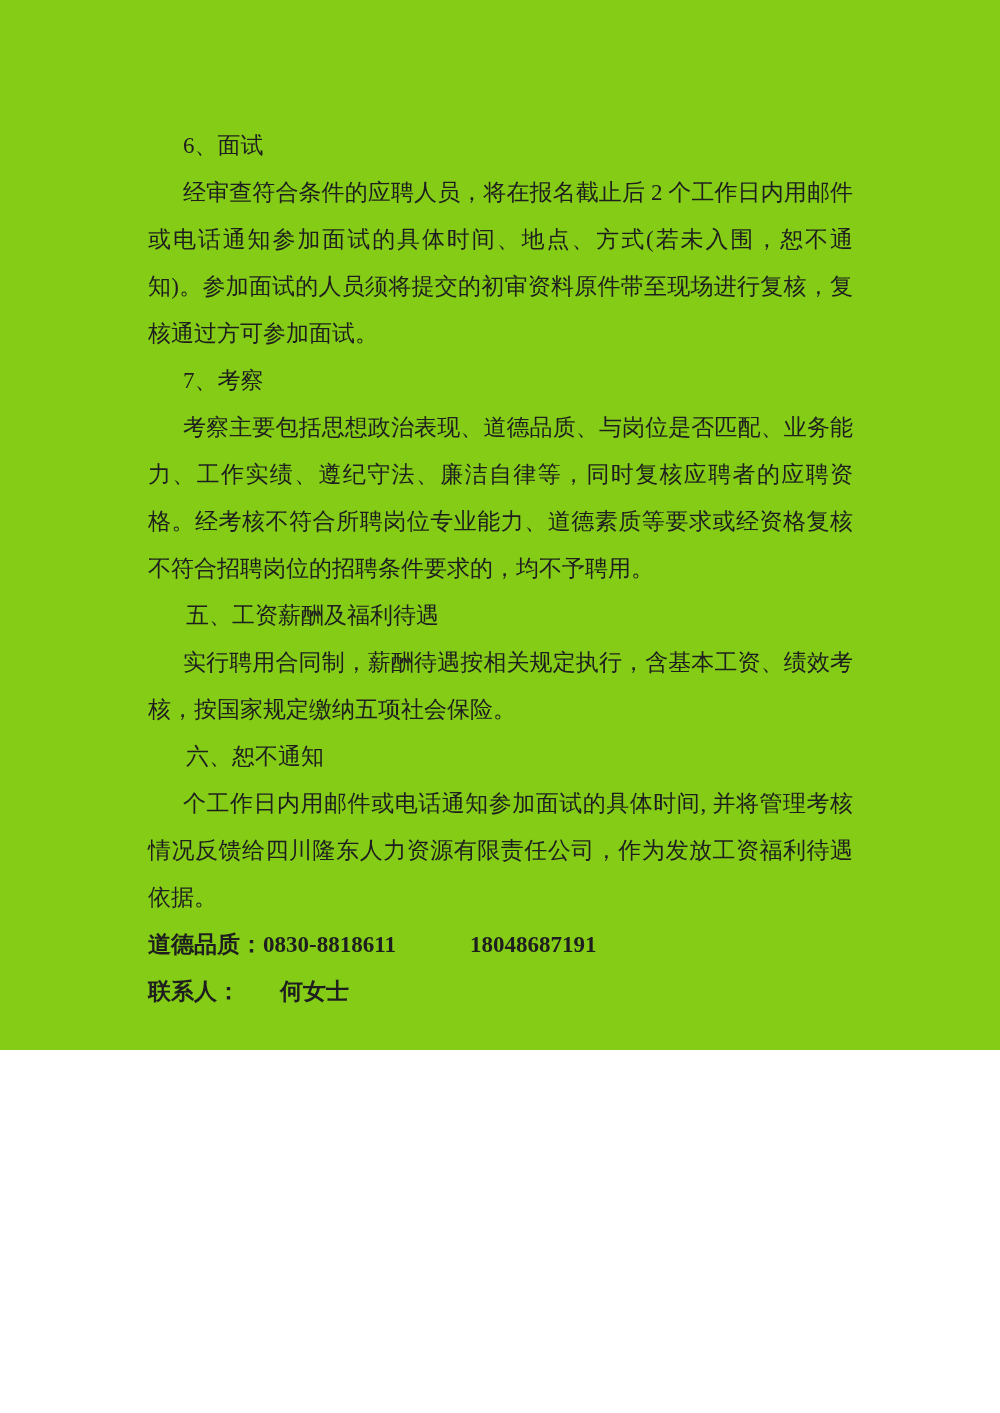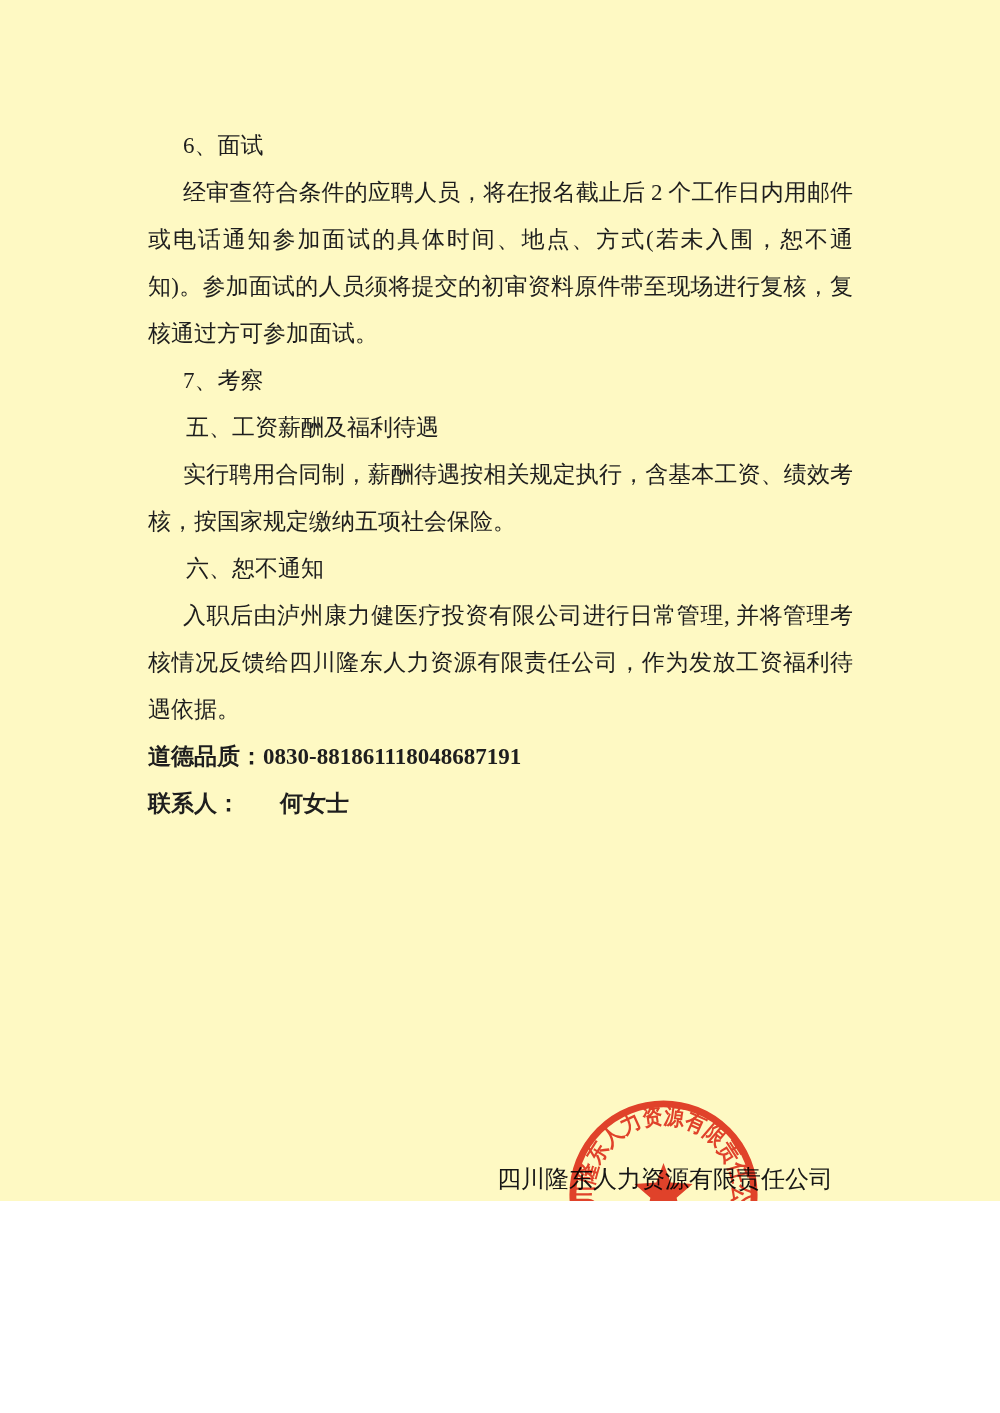--- a/index.html
+++ b/index.html
@@ -3,38 +3,38 @@
 <meta charset="utf-8">
 <style>
   html, body { margin: 0; padding: 0; }
   body {
     width: 1000px; height: 1413px;
     background: #ffffff;
     font-family: "Liberation Serif", "DejaVu Serif", serif;
   }
   .page {
     position: relative;
-    width: 1000px; height: 1201px;
-    background: #fef9c3;
+    width: 1000px; height: 1050px;
+    background: #84cc16;
     color: #1e1e1e;
     overflow: hidden;
   }
   .content {
     position: absolute;
     left: 148px; top: 122px;
     width: 705px;
     font-size: 23px;
     line-height: 47px;
     text-align: justify;
   }
   .content p { margin: 0; }
   .para, .sub { text-indent: 35px; }
   .heading { font-weight: normal; text-indent: 38px; }
   .contact-line { font-weight: bold; text-indent: 0; }
-  .phone-secondary { }
+  .phone-secondary { margin-left: 74px; }
   .person-name { margin-left: 40px; margin-top: 8px; }
   .signature {
     position: absolute;
     left: 400px; top: 1164px;
     width: 530px;
     text-align: center;
     font-size: 24px;
     color: #161616;
   }
   .sig-company { line-height: 30px; }
@@ -54,24 +54,25 @@
 </style>
 </head>
 <body>
 
 <div class="page">
 
   <div class="content">
     <p class="sub">6、面试</p>
     <p class="para">经审查符合条件的应聘人员，将在报名截止后 2 个工作日内用邮件或电话通知参加面试的具体时间、地点、方式(若未入围，恕不通知)。参加面试的人员须将提交的初审资料原件带至现场进行复核，复核通过方可参加面试。</p>
     <p class="sub">7、考察</p>
+    <p class="para">考察主要包括思想政治表现、道德品质、与岗位是否匹配、业务能力、工作实绩、遵纪守法、廉洁自律等，同时复核应聘者的应聘资格。经考核不符合所聘岗位专业能力、道德素质等要求或经资格复核不符合招聘岗位的招聘条件要求的，均不予聘用。</p>
     <p class="heading">五、工资薪酬及福利待遇</p>
     <p class="para">实行聘用合同制，薪酬待遇按相关规定执行，含基本工资、绩效考核，按国家规定缴纳五项社会保险。</p>
     <p class="heading">六、恕不通知</p>
-    <p class="para">入职后由泸州康力健医疗投资有限公司进行日常管理, 并将管理考核情况反馈给四川隆东人力资源有限责任公司，作为发放工资福利待遇依据。</p>
+    <p class="para">个工作日内用邮件或电话通知参加面试的具体时间, 并将管理考核情况反馈给四川隆东人力资源有限责任公司，作为发放工资福利待遇依据。</p>
 
     <p class="contact-line">
       <span>道德品质：</span><span>0830-8818611</span><span class="phone-secondary">18048687191</span>
     </p>
     <p class="contact-line">
       <span>联系人：</span><span class="person-name">何女士</span>
     </p>
   </div>
 
   <div class="signature">

